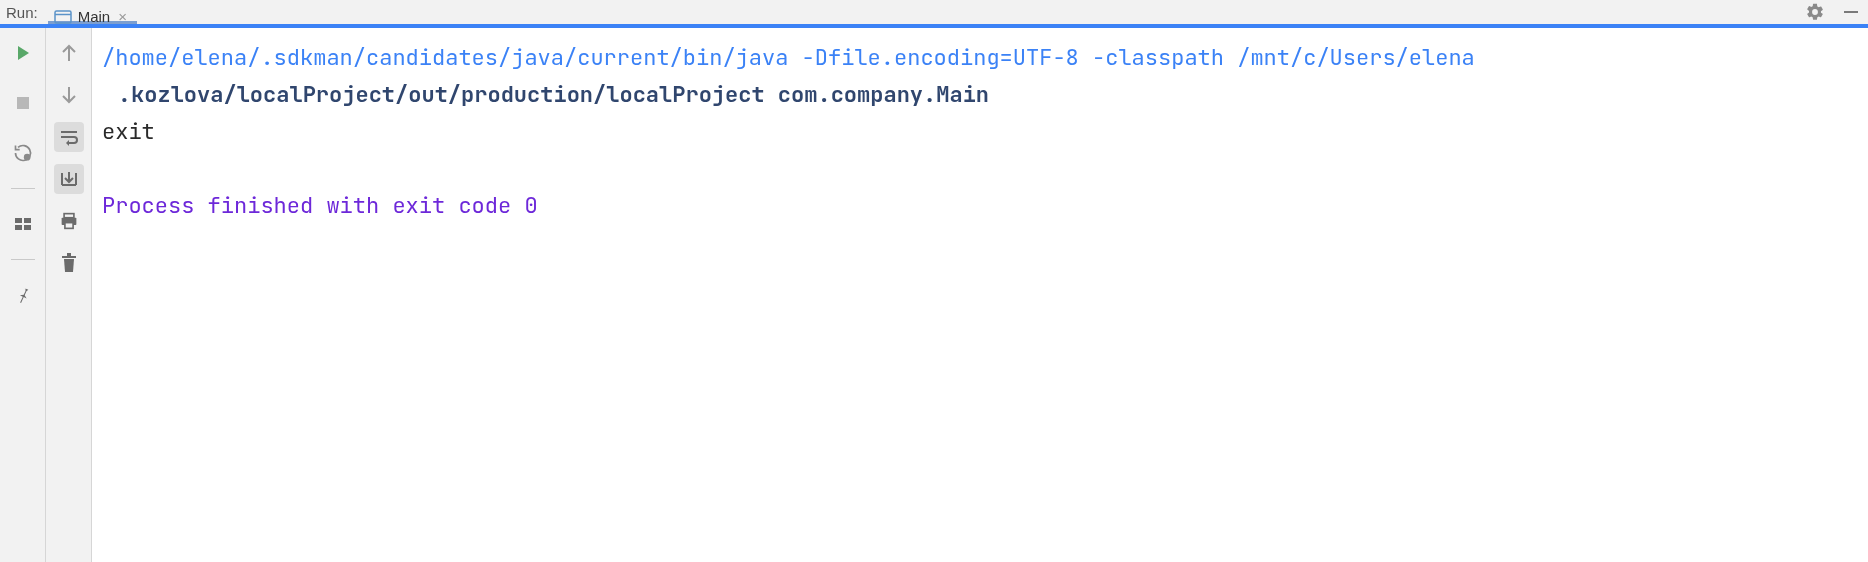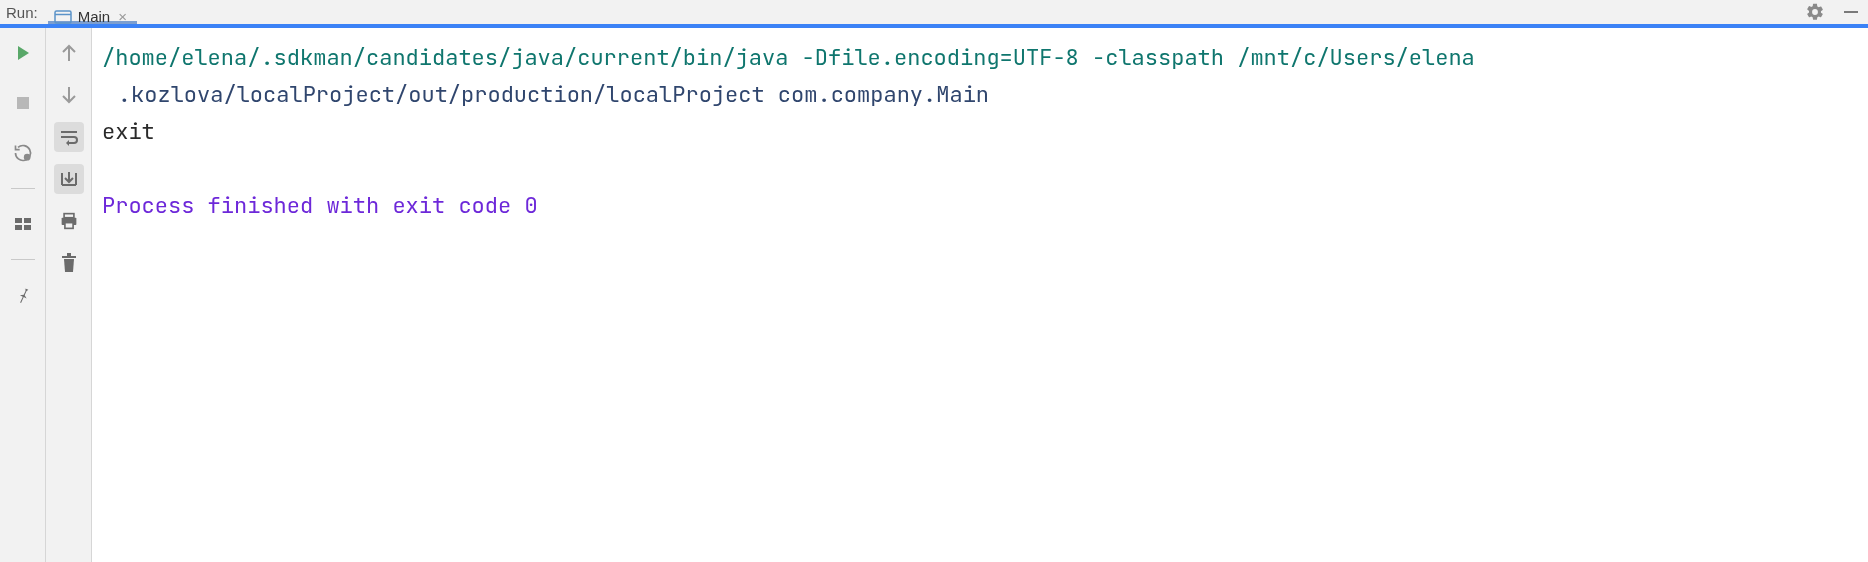--- a/index.html
+++ b/index.html
@@ -121,22 +121,22 @@
     flex: 1 1 auto;
     padding: 12px 10px 0 10px;
     font-family: "JetBrains Mono","Consolas","Menlo",monospace;
     font-size: 22px;
     line-height: 1.68;
     color: #2b2b2b;
     white-space: pre;
     overflow: auto;
     min-width: 0;
   }
-  .cmd { color: #0f766e; }
-  .cmd-wrap { color: #30466e; padding-left: 1.2ch; }
+  .cmd { color: #3b82f6; }
+  .cmd-wrap { color: #30466e; padding-left: 1.2ch; font-weight: bold; }
   .exitline { color: #6d28d9; }
   .sep {
     height: 1px;
     width: 24px;
     background: #c9c9c9;
   }
 </style>
 </head>
 <body>
 

